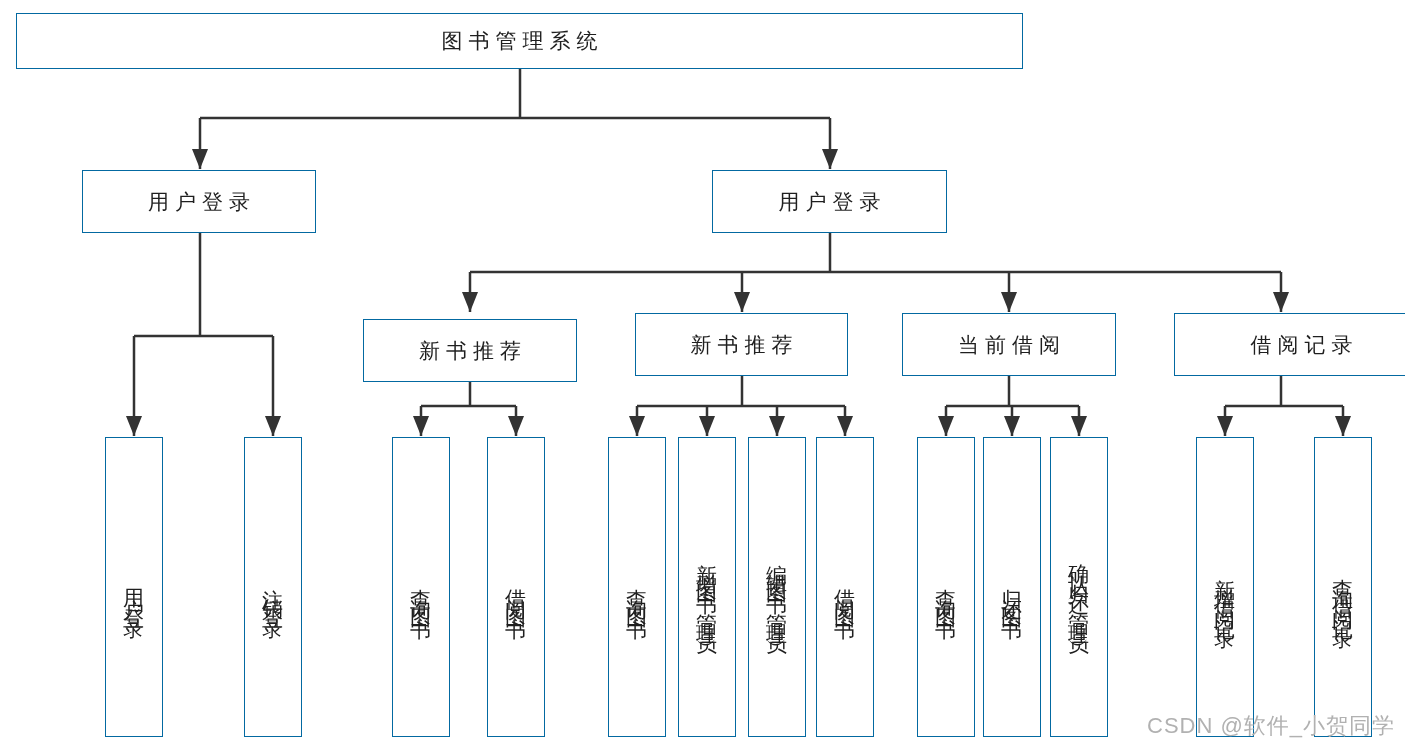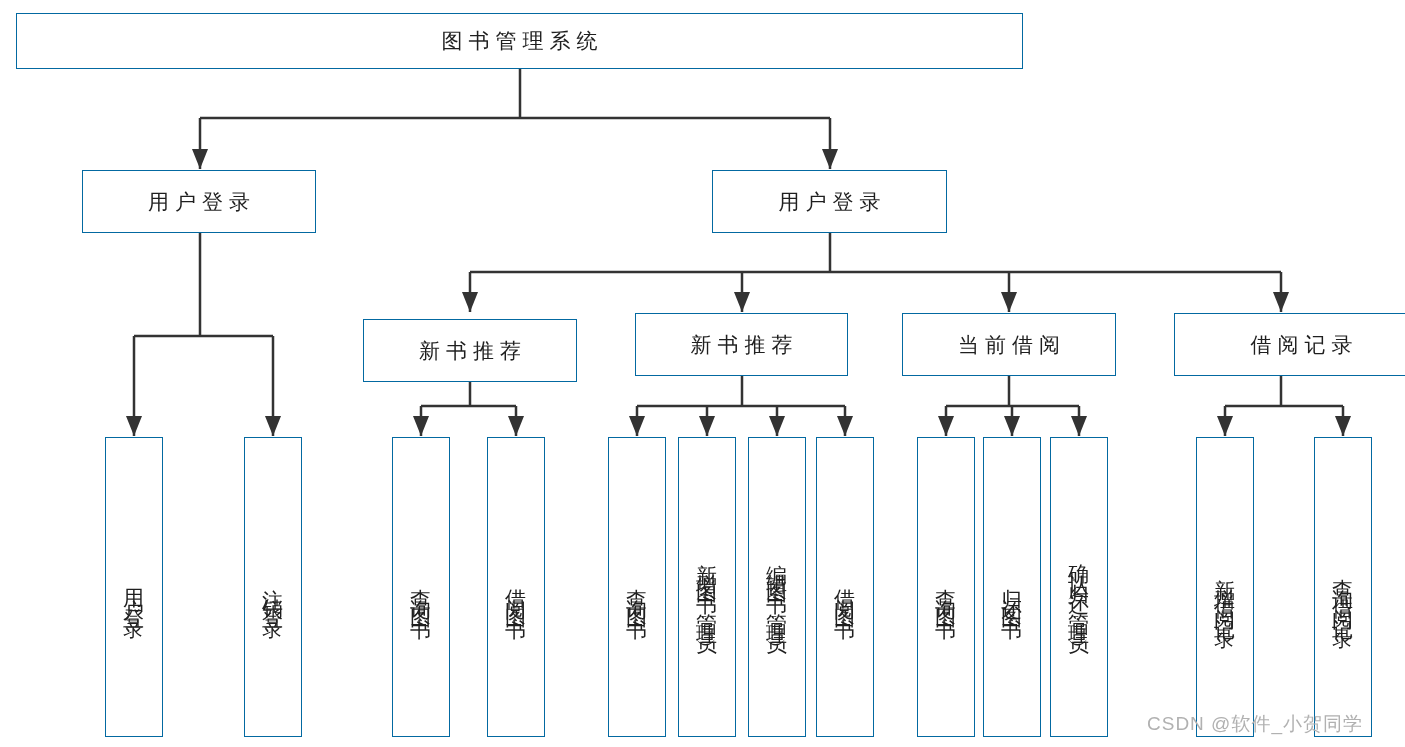--- a/index.html
+++ b/index.html
@@ -32,21 +32,21 @@
     text-orientation:mixed;
     font-size:21px;
     letter-spacing:10px;
     padding-top:10px;
     white-space:nowrap;
     line-height:1;
   }
   .watermark{
     position:absolute;
     left:1147px;top:711px;
-    font-size:19px;
+    font-size:22px;
     letter-spacing:1px;
     color:#b1b1b1;
     z-index:3;
     white-space:nowrap;
   }
 </style>
 </head>
 <body>
 
 <div class="stage">

